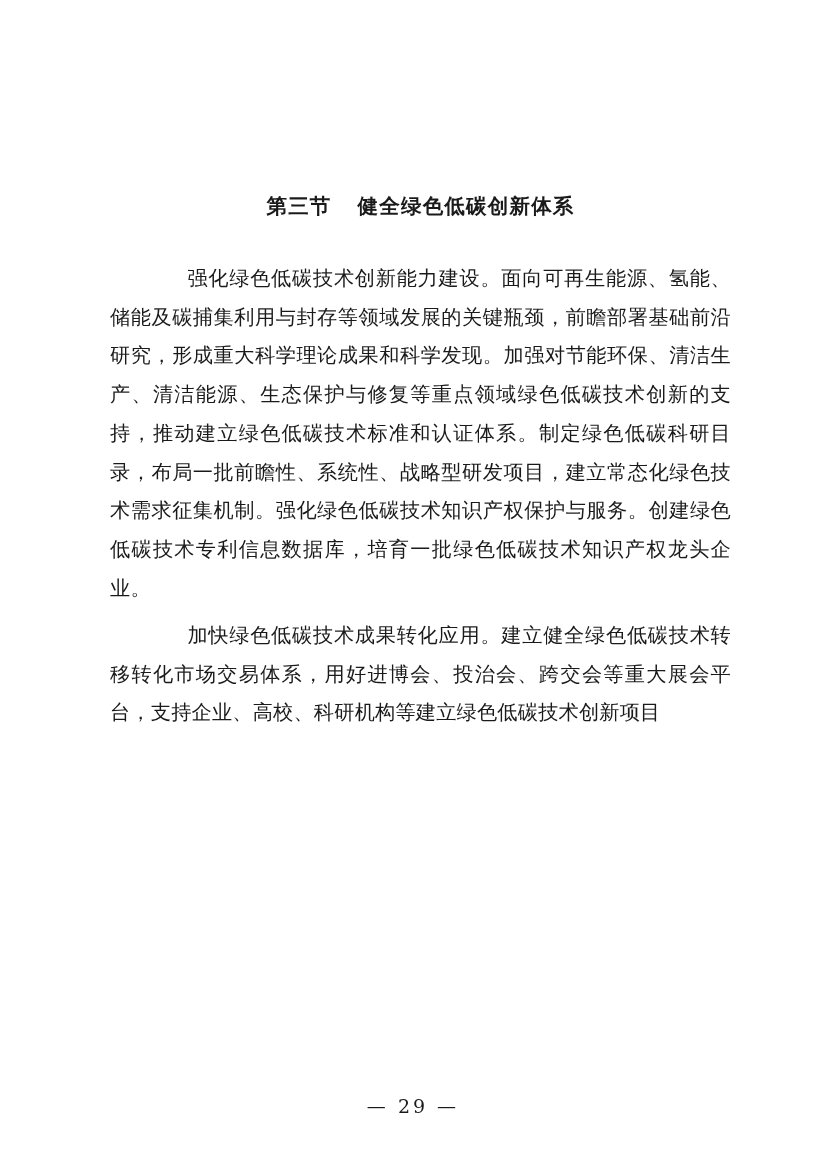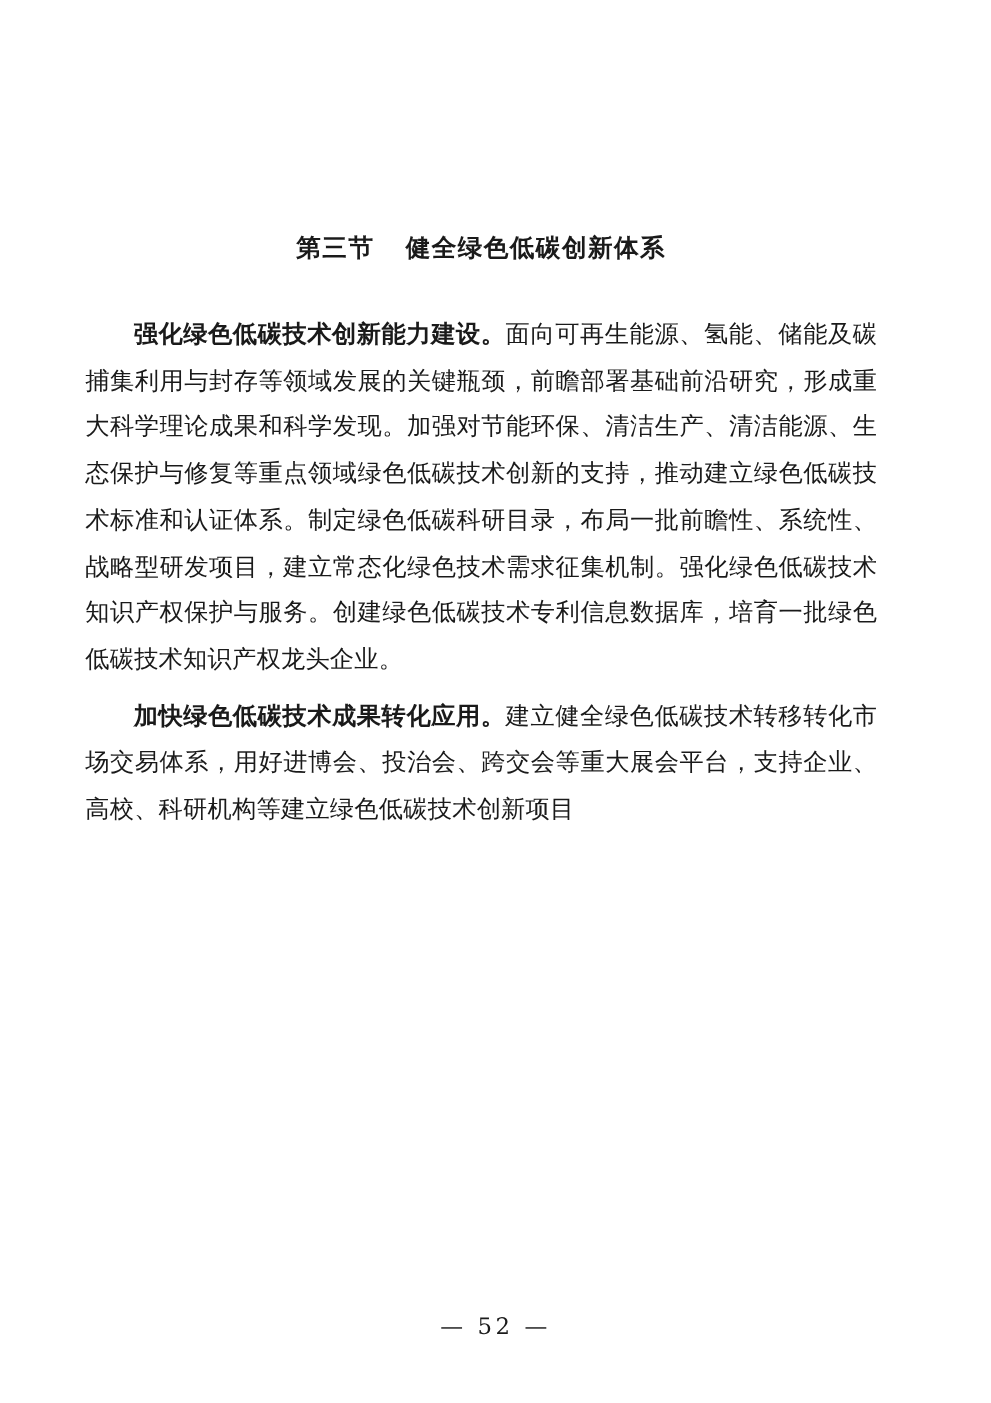--- a/index.html
+++ b/index.html
@@ -14,21 +14,21 @@
     color: #1a1a1a;
     position: relative;
     overflow: hidden;
   }
   .page {
     position: absolute;
     left: 0; top: 0;
     width: 826px;
     height: 1169px;
     box-sizing: border-box;
-    padding: 150px 95px 40px 71px;
+    padding: 150px 95px 40px 110px;
   }
   .section-title {
     text-align: center;
     font-size: 20.5px;
     font-weight: bold;
     letter-spacing: 1.2px;
     margin: 40px 0 0 0;
     line-height: 1.6;
     font-family: "DejaVu Serif", serif;
   }
@@ -42,21 +42,22 @@
   p.para {
     font-size: 20.2px;
     line-height: 1.92;
     margin: 0 0 8px 0;
     text-align: justify;
     text-justify: inter-ideograph;
     text-indent: 2em;
     letter-spacing: 0.2px;
   }
   .lead {
-    font-weight: bold;
+    font-weight: normal;
+    margin-left: 37px;
   }
   .page-number {
     position: absolute;
     left: 0;
     right: 0;
     bottom: 52px;
     text-align: center;
     font-size: 19px;
     letter-spacing: 3px;
     font-family: "DejaVu Serif", serif;
@@ -73,15 +74,15 @@
 
   <div class="body-block">
 
     <p class="para"><span class="lead">强化绿色低碳技术创新能力建设。</span><span>面向可再生能源、氢能、储能及碳捕集利用与封存等领域发展的关键瓶颈，前瞻部署基础前沿研究，形成重大科学理论成果和科学发现。加强对节能环保、清洁生产、清洁能源、生态保护与修复等重点领域绿色低碳技术创新的支持，推动建立绿色低碳技术标准和认证体系。制定绿色低碳科研目录，布局一批前瞻性、系统性、战略型研发项目，建立常态化绿色技术需求征集机制。强化绿色低碳技术知识产权保护与服务。创建绿色低碳技术专利信息数据库，培育一批绿色低碳技术知识产权龙头企业。</span></p>
 
 
     <p class="para"><span class="lead">加快绿色低碳技术成果转化应用。</span><span>建立健全绿色低碳技术转移转化市场交易体系，用好进博会、投治会、跨交会等重大展会平台，支持企业、高校、科研机构等建立绿色低碳技术创新项目</span></p>
 
   </div>
 
-  <div class="page-number">— 52 —</div>
+  <div class="page-number">— 29 —</div>
 
 </div>
 
 </body></html>

